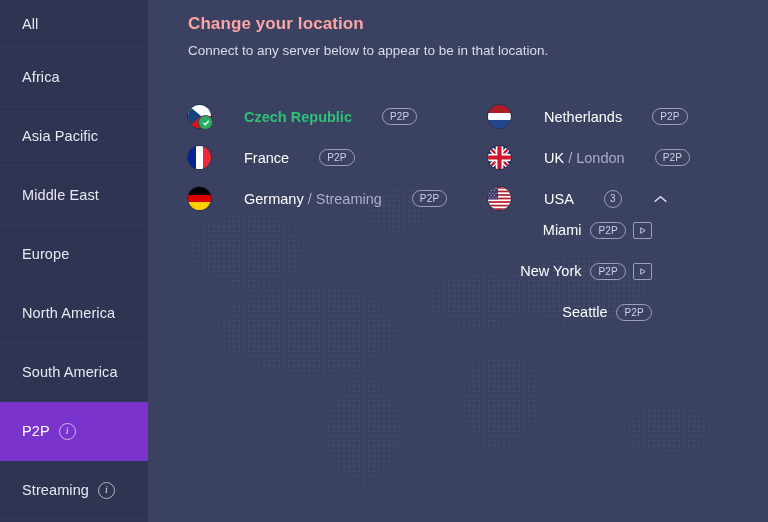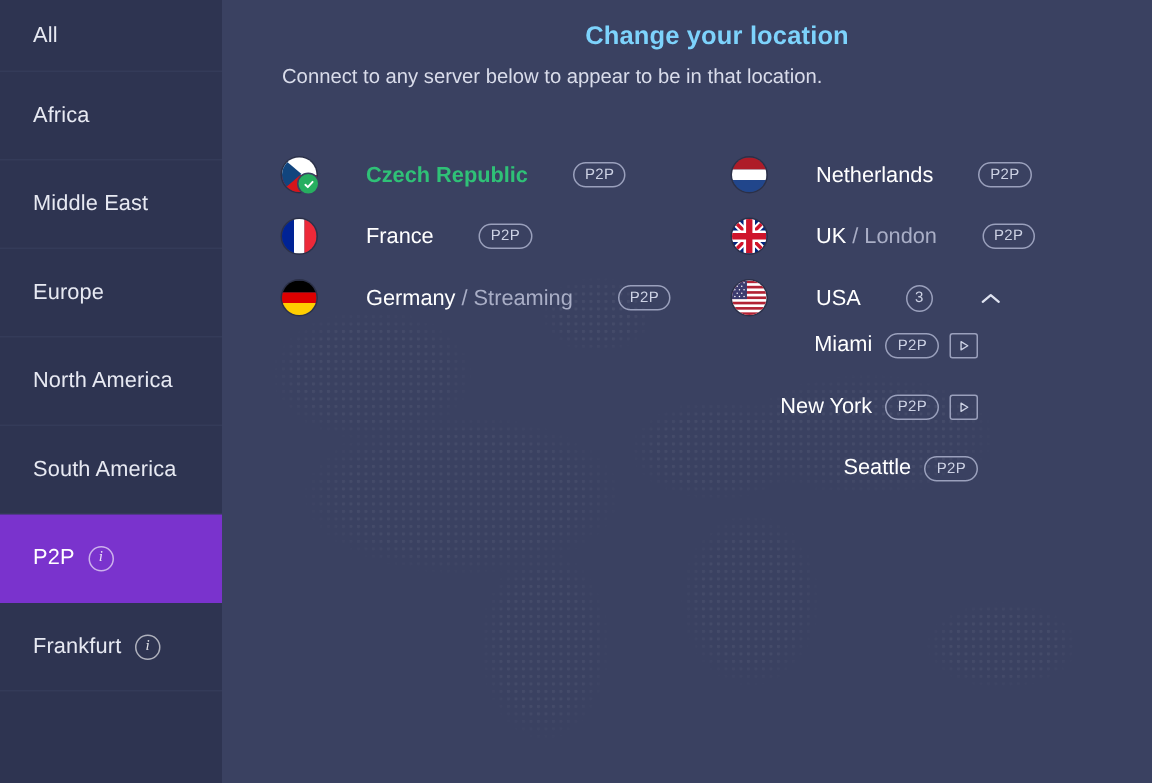--- a/index.html
+++ b/index.html
@@ -103,24 +103,23 @@
   .main {
     position: relative;
     flex: 1;
     z-index: 1;
     padding: 14px 0 0 40px;
     box-sizing: border-box;
   }
   .page-title {
     font-size: 17px;
     font-weight: bold;
-    color: #7dd3fc;
+    color: #fca5a5;
     margin: 0 0 9px 0;
     letter-spacing: .1px;
-    text-align: center;
   }
   .page-sub {
     font-size: 13.5px;
     color: #d9dcea;
     margin: 0 0 38px 0;
   }
 
   .columns {
     display: flex;
     gap: 0;
@@ -245,37 +244,40 @@
   <div class="map-bg"></div>
 
   <div class="sidebar" id="sidebar">
       <div class="side-item">
         <span class="side-label">All</span>
       </div>
       <div class="side-item">
         <span class="side-label">Africa</span>
       </div>
       <div class="side-item">
+        <span class="side-label">Asia Pacific</span>
+      </div>
+      <div class="side-item">
         <span class="side-label">Middle East</span>
       </div>
       <div class="side-item">
         <span class="side-label">Europe</span>
       </div>
       <div class="side-item">
         <span class="side-label">North America</span>
       </div>
       <div class="side-item">
         <span class="side-label">South America</span>
       </div>
       <div class="side-item active">
         <span class="side-label">P2P</span>
         <span class="info-icon">i</span>
       </div>
       <div class="side-item">
-        <span class="side-label">Frankfurt</span>
+        <span class="side-label">Streaming</span>
         <span class="info-icon">i</span>
       </div>
     </div>
 
   <div class="main">
     <h1 class="page-title">Change your location</h1>
     <p class="page-sub">Connect to any server below to appear to be in that location.</p>
 
     <div class="columns" id="columns">
         <div class="col">

